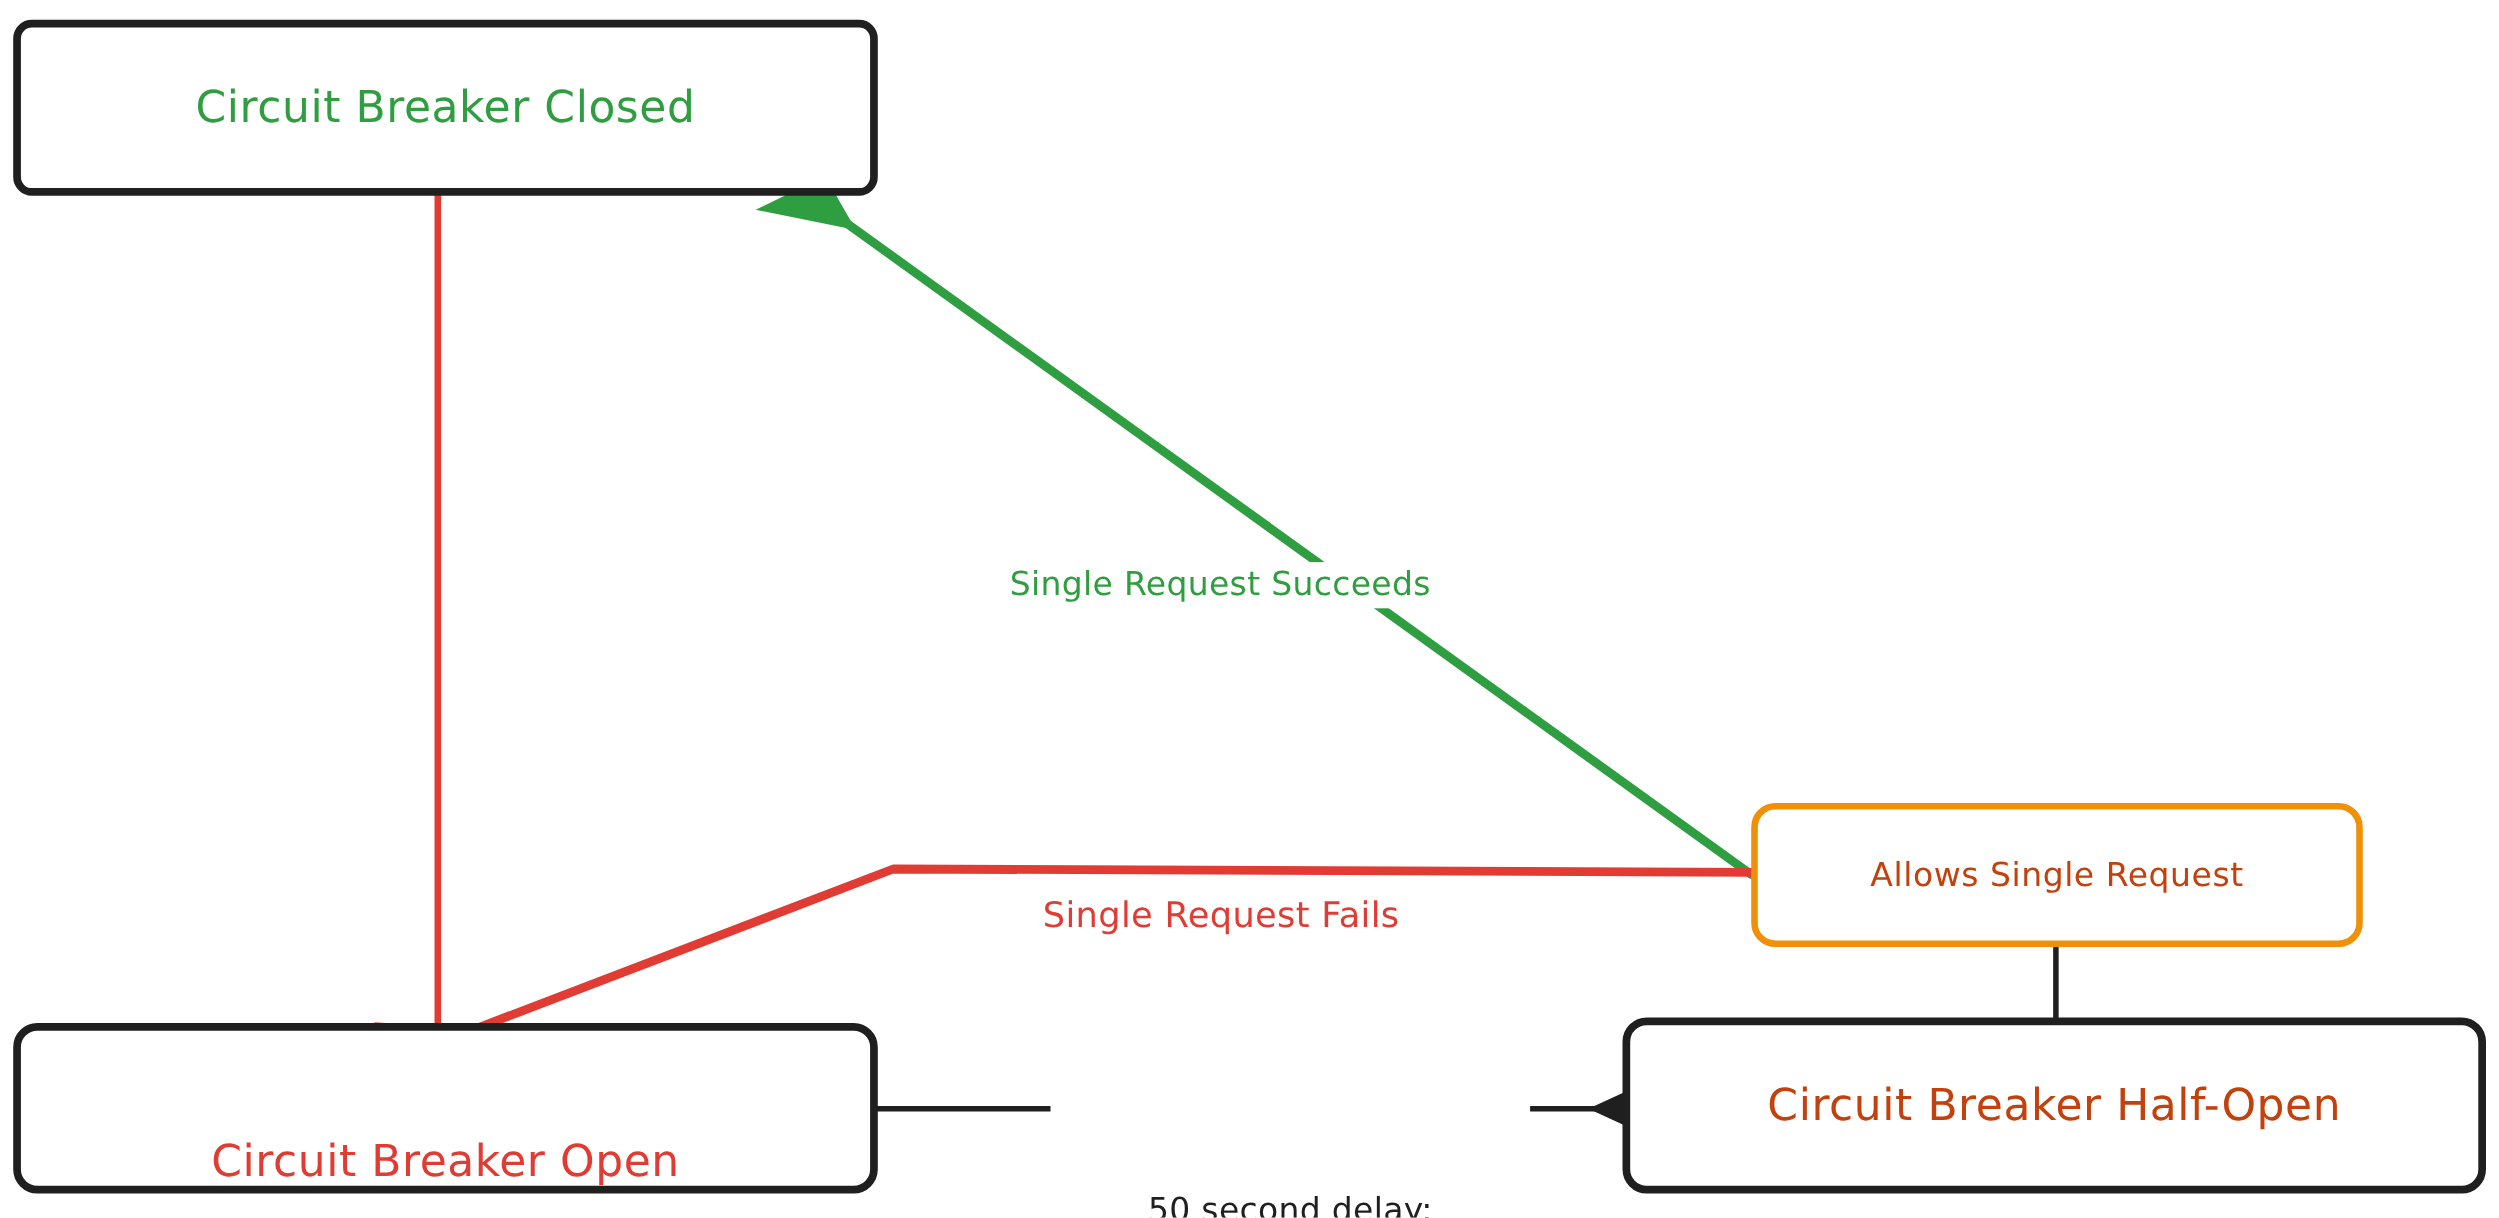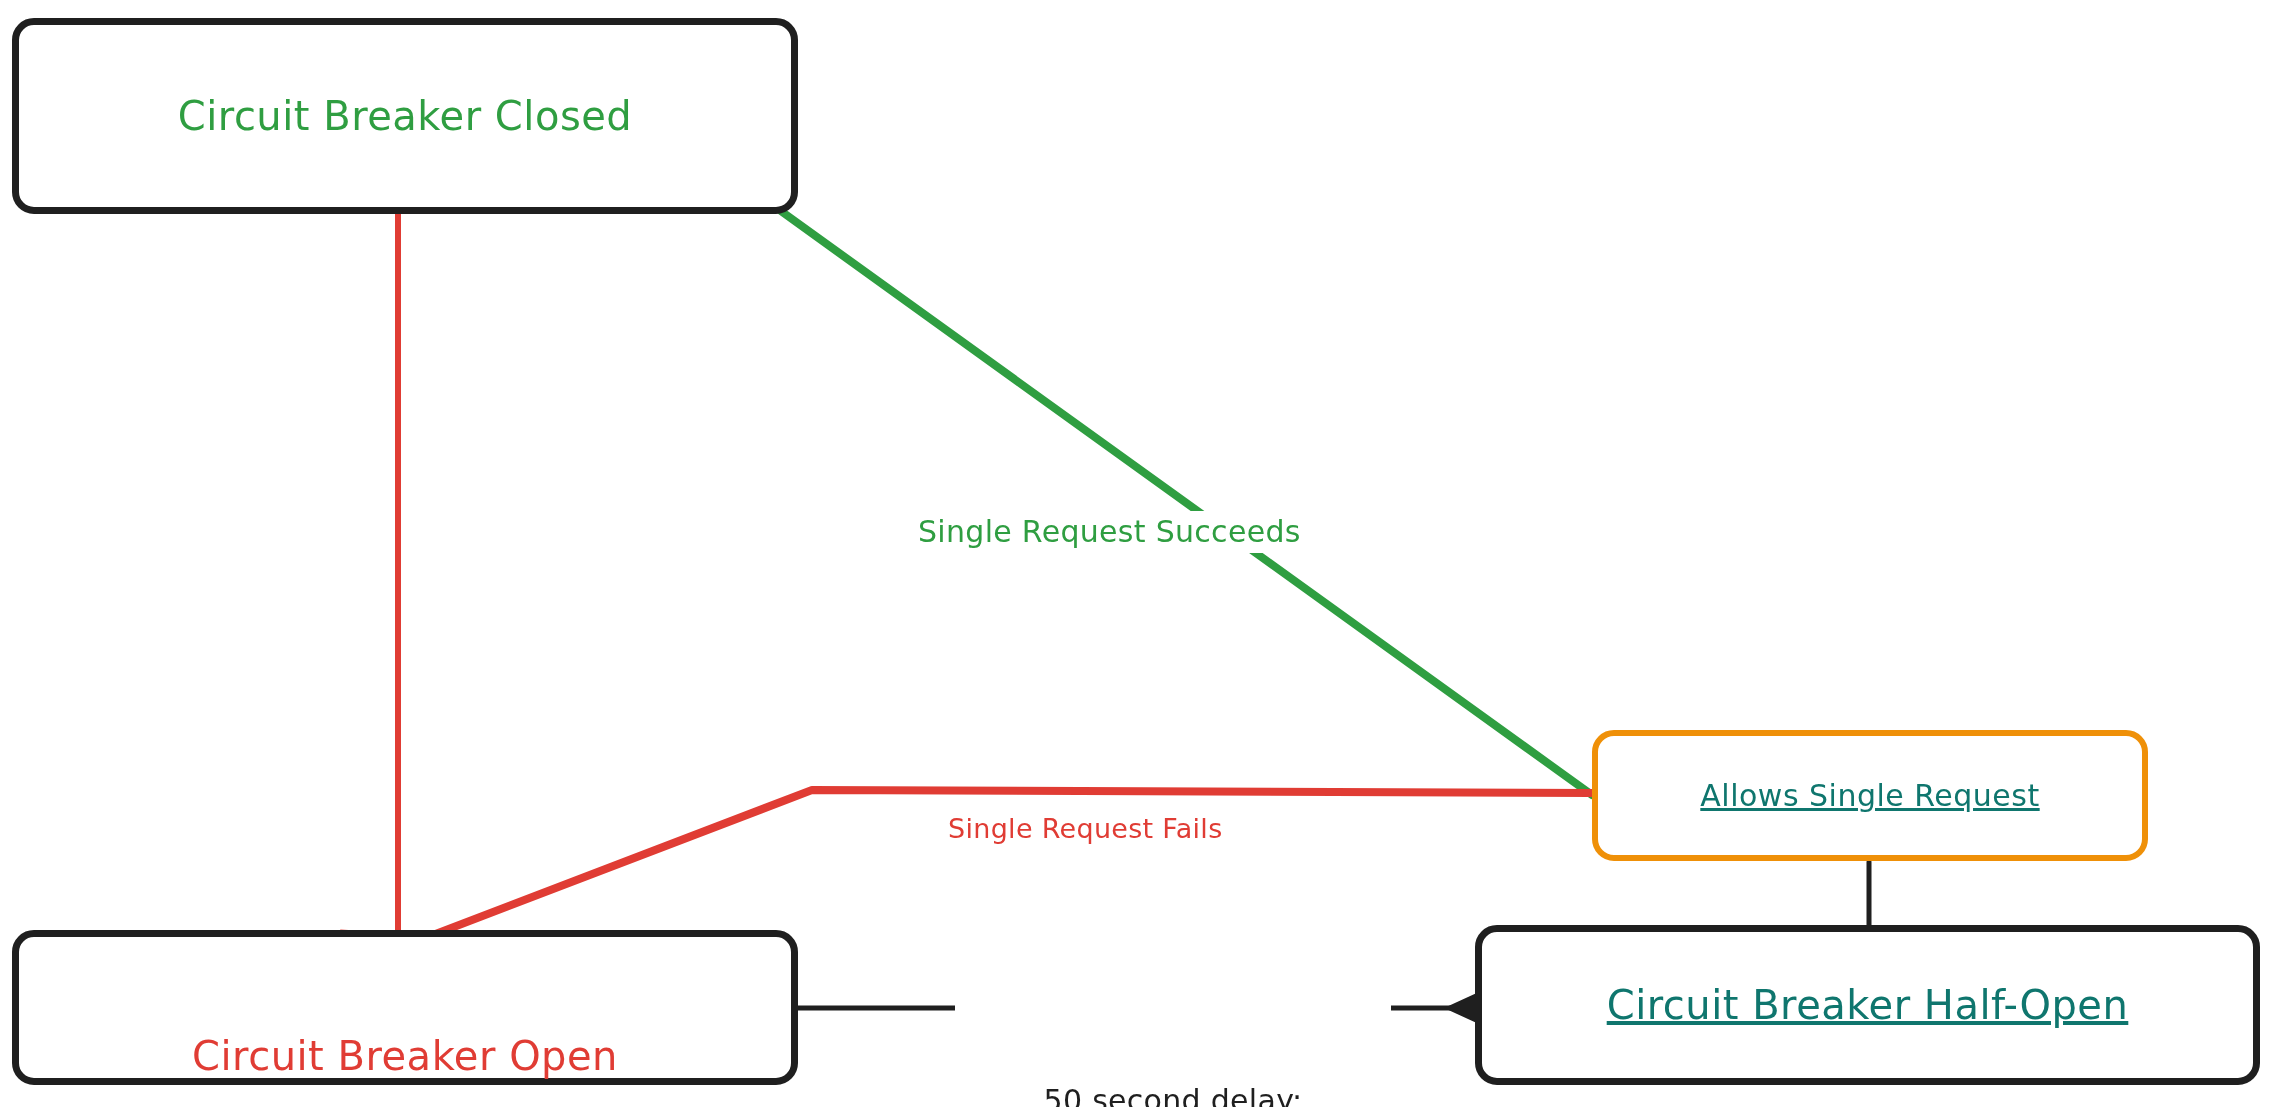--- a/index.html
+++ b/index.html
@@ -43,21 +43,21 @@
     border: 6px solid #ef9008;
   }
   .node-label {
     font-family: "DejaVu Sans", sans-serif;
     font-weight: 400;
     letter-spacing: 0.5px;
     line-height: 1.1;
   }
   .lbl-green  { color: #2f9e41; }
   .lbl-red    { color: #e03c34; }
-  .lbl-orange { color: #0f766e; text-decoration: underline; }
+  .lbl-orange { color: #c2410c; }
 
   .edge-label {
     position: absolute;
     z-index: 4;
     background: #ffffff;
     padding: 2px 8px;
     text-align: center;
     line-height: 1.28;
     font-family: "DejaVu Sans", sans-serif;
     letter-spacing: 0.3px;
@@ -91,39 +91,39 @@
 
     <path d="M 1592 795 L 760 196" fill="none" stroke="#2f9e41" stroke-width="8" stroke-linecap="round" stroke-linejoin="round" marker-end="url(#ah-green)"></path>
 
     <path d="M 1592 793 L 812 790 L 412 943" fill="none" stroke="#e03c34" stroke-width="8" stroke-linecap="round" stroke-linejoin="round" marker-end="url(#ah-red)"></path>
 
     <path d="M 798 1008 L 1455 1008" fill="none" stroke="#1f1f1f" stroke-width="5" stroke-linecap="round" marker-end="url(#ah-black)"></path>
 
     <path d="M 1869 925 L 1869 862" fill="none" stroke="#1f1f1f" stroke-width="5" stroke-linecap="round"></path>
   </svg>
 
-  <div class="node node-black" style="left:12px; top:18px; width:786px; height:196px;">
+  <div class="node node-black" style="left:12px; top:18px; width:786px; height:160px;border-radius:17px;">
     <span class="node-label lbl-green" style="font-size:40px;">Circuit Breaker Closed</span>
   </div>
 
   <div class="node node-black" style="left:12px; top:930px; width:786px; height:155px;align-items:flex-end;">
     <span class="node-label lbl-red" style="font-size:40px;">Circuit Breaker Open</span>
   </div>
 
   <div class="node node-black" style="left:1475px; top:925px; width:785px; height:160px;">
     <span class="node-label lbl-orange" style="font-size:40px;">Circuit Breaker Half-Open</span>
   </div>
 
   <div class="node node-orange-border" style="left:1592px; top:730px; width:556px; height:131px;">
     <span class="node-label lbl-orange" style="font-size:30px;">Allows Single Request</span>
   </div>
 
 
   <div class="edge-label el-green" style="left:910px; top:463px; font-size:30px;">Single Request Succeeds</div>
 
-  <div class="edge-label el-red" style="left:940px; top:762px; font-size:27px;">Single Request Fails</div>
+  <div class="edge-label el-red" style="left:940px; top:762px; font-size:32px;">Single Request Fails</div>
 
   <div class="edge-label el-black" style="left:955px; top:955px; width:420px; font-size:30px;">
     <div>50 second delay:</div>
     
   </div>
 
 </div>
 
 </body></html>

